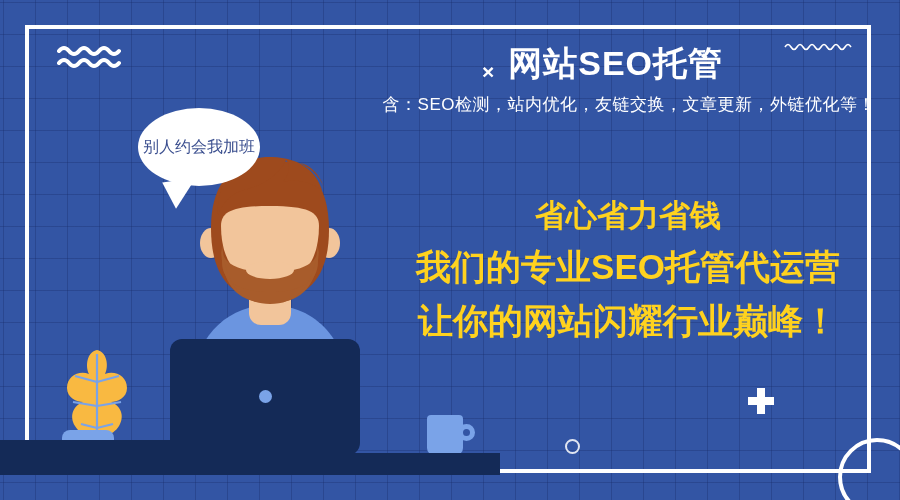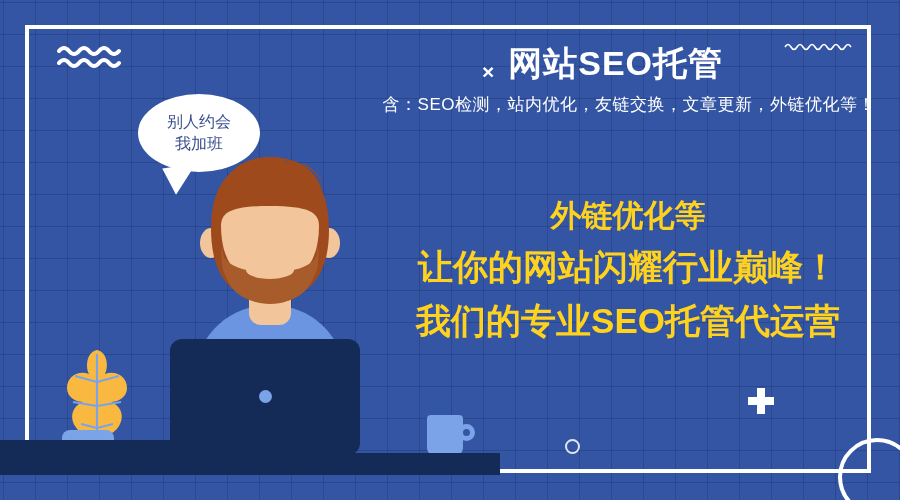--- a/index.html
+++ b/index.html
@@ -123,26 +123,26 @@
     line-height: 1.55;
     white-space: nowrap;
   }
   .slogan-line.l1 { font-size: 31px; }
   .slogan-line.l2 { font-size: 35px; }
   .slogan-line.l3 { font-size: 35px; }
 
   
   .bubble {
     position: absolute;
-    left: 138px; top: 94px;
+    left: 138px; top: 108px;
     width: 122px; height: 78px;
     background: #ffffff;
     border-radius: 50%;
     display: flex;
-    flex-direction: column;
+    flex-direction: row;
     align-items: center;
     justify-content: center;
     color: #3b4f8f;
     font-size: 16px;
     line-height: 1.38;
     z-index: 6;
   }
   .bubble .tail {
     position: absolute;
     left: 26px; bottom: -22px;
@@ -244,23 +244,23 @@
 
   <div class="title-wrap">
     <div class="title-row">
       <span class="title-x">×</span>
       <span class="title-main">网站SEO托管</span>
     </div>
     <div class="subtitle">含：SEO检测，站内优化，友链交换，文章更新，外链优化等！</div>
   </div>
 
   <div class="slogan">
-    <div class="slogan-line l1">外链优化等</div>
+    <div class="slogan-line l1">省心省力省钱</div>
+    <div class="slogan-line l2">我们的专业SEO托管代运营</div>
     <div class="slogan-line l3">让你的网站闪耀行业巅峰！</div>
-    <div class="slogan-line l2">我们的专业SEO托管代运营</div>
   </div>
 
   <svg class="person" viewBox="0 0 900 500">
 
     <path d="M190 400 C190 340 225 305 270 305 C315 305 350 340 350 400 L350 460 L190 460 Z" fill="#6b95e0"></path>
 
     <rect x="249" y="275" width="42" height="50" rx="12" fill="#f2c59b"></rect>
 
     <ellipse cx="211" cy="243" rx="11" ry="15" fill="#f2c59b"></ellipse>
     <ellipse cx="329" cy="243" rx="11" ry="15" fill="#f2c59b"></ellipse>

